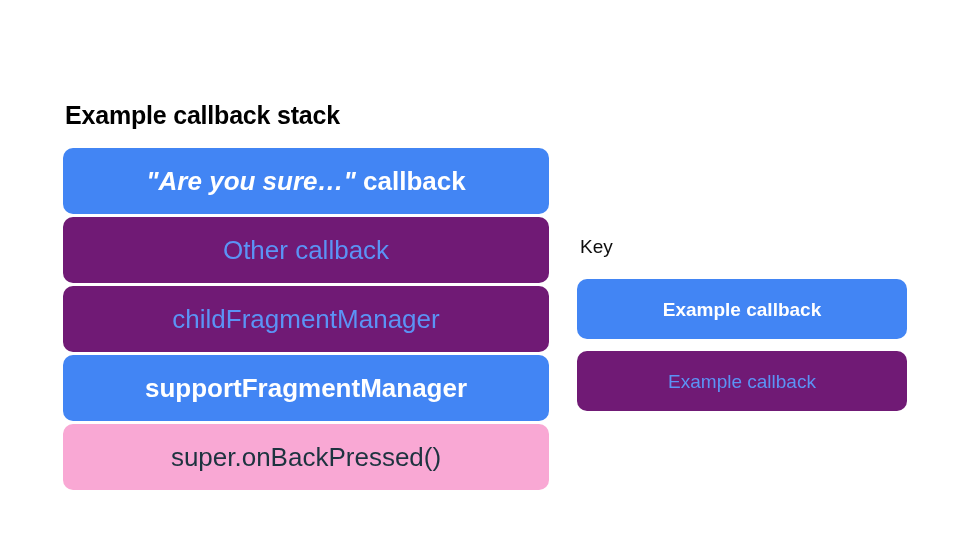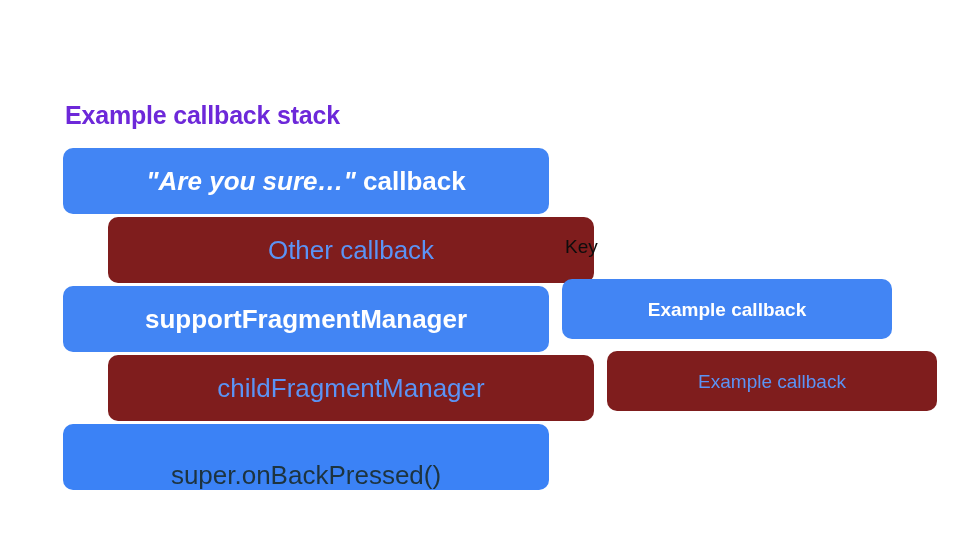--- a/index.html
+++ b/index.html
@@ -19,21 +19,21 @@
   #stack-section {
     position: absolute;
     left: 63px;
     top: 100px;
     width: 486px;
   }
 
   #stack-title {
     font-size: 25px;
     font-weight: 700;
-    color: #6d28d9;
+    color: #000000;
     letter-spacing: -0.2px;
     line-height: 30px;
     margin: 0 0 18px 2px;
   }
 
   .stack-row {
     width: 486px;
     height: 66px;
     border-radius: 10px;
     display: flex;
@@ -45,21 +45,21 @@
   .stack-row .row-label {
     font-size: 26px;
     line-height: 30px;
     text-align: center;
     white-space: nowrap;
   }
 
   
   #key-section {
     position: absolute;
-    left: 562px;
+    left: 577px;
     top: 235px;
     width: 330px;
   }
   #key-title {
     font-size: 19px;
     font-weight: 400;
     color: #0d0d0d;
     line-height: 23px;
     margin: 0 0 21px 3px;
   }
@@ -77,24 +77,24 @@
     font-size: 19px;
     line-height: 23px;
     text-align: center;
     white-space: nowrap;
   }
 
   
   .state-enabled { background: #4285f4; }
   .state-enabled .row-label { color: #ffffff; font-weight: 700; }
 
-  .state-disabled { background: #7f1d1d; margin-left: 45px; }
+  .state-disabled { background: #701a75; }
   .state-disabled .row-label { color: #5b93f5; font-weight: 400; }
 
-  .state-system { background: #3b82f6; align-items: flex-end; }
+  .state-system { background: #f9a8d4; }
   .state-system .row-label { color: #1d333f; font-weight: 400; }
 
   .quoted-italic {
     font-style: italic;
     font-weight: 700;
   }
 </style>
 </head>
 <body>
 
@@ -103,26 +103,26 @@
   <h1 id="stack-title">Example callback stack</h1>
 
   <div class="stack-row state-enabled">
     <span class="row-label"><span class="quoted-italic">"Are you sure…"</span><span> callback</span></span>
   </div>
 
   <div class="stack-row state-disabled">
     <span class="row-label">Other callback</span>
   </div>
 
+  <div class="stack-row state-disabled">
+    <span class="row-label">childFragmentManager</span>
+  </div>
+
   <div class="stack-row state-enabled">
     <span class="row-label">supportFragmentManager</span>
-  </div>
-
-  <div class="stack-row state-disabled">
-    <span class="row-label">childFragmentManager</span>
   </div>
 
   <div class="stack-row state-system">
     <span class="row-label">super.onBackPressed()</span>
   </div>
 
 </section>
 
 <section id="key-section">
 

